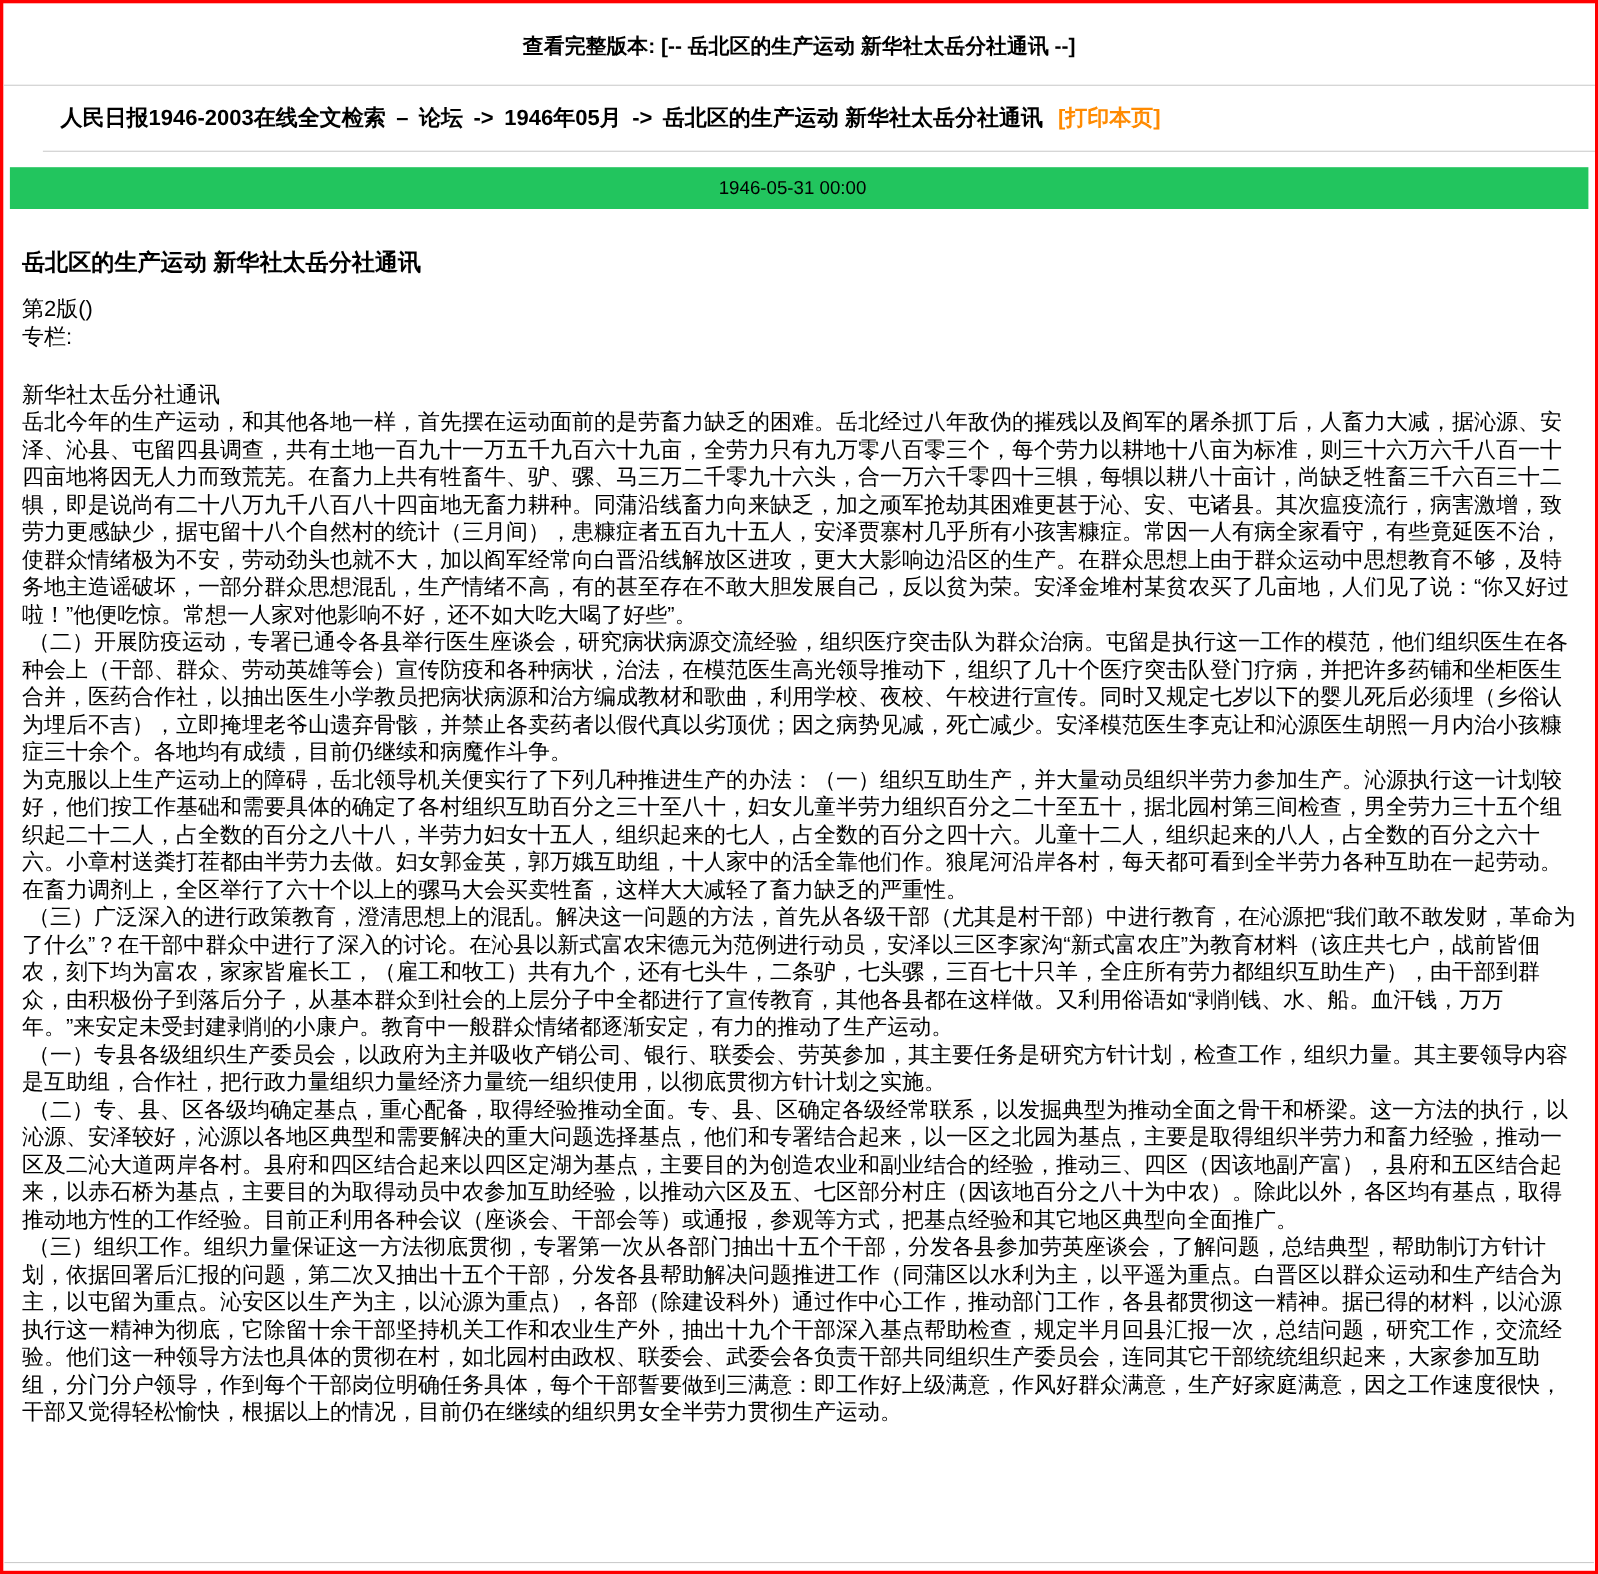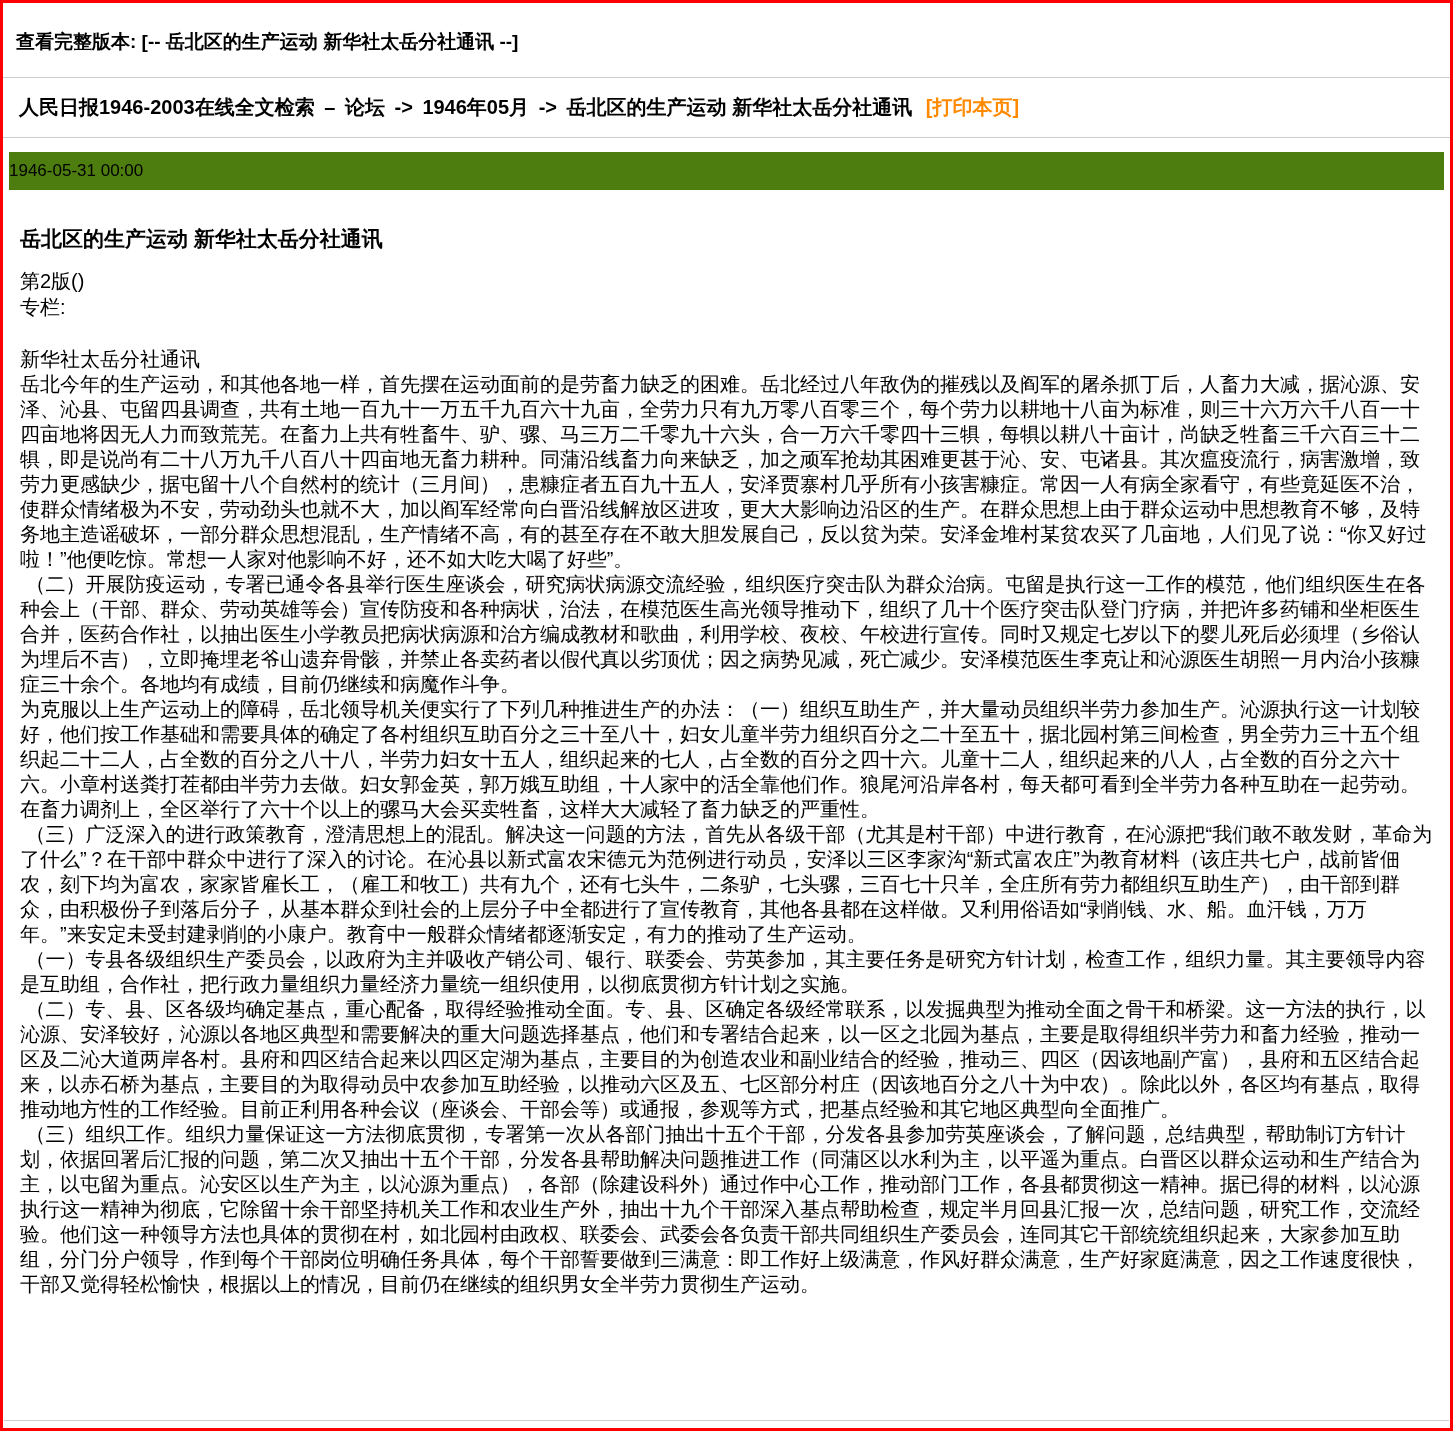--- a/index.html
+++ b/index.html
@@ -7,40 +7,41 @@
     width: 1453px; height: 1431px;
     box-sizing: border-box;
     border: 3px solid #ff0000;
     background: #ffffff;
     color: #000000;
     font-family: "Liberation Sans", sans-serif;
     overflow: hidden;
     display: flex; flex-direction: column;
   }
   .header {
-    text-align: left;
-    padding: 26px 0 22px 13px;
+    text-align: center;
+    padding: 26px 0 22px 0;
     font-size: 19px; font-weight: bold;
     border-bottom: 1px solid #cccccc;
   }
   .navbar {
     display: flex; justify-content: space-between; align-items: center;
     padding: 16px 16px;
     border-bottom: 1px solid #cccccc;
     font-size: 20px; font-weight: bold;
     white-space: nowrap;
+    margin-left: 36px;
   }
   .navbar .sep { padding: 0 4px; }
   .crumb { cursor: pointer; }
   .print-link { color: #ff8a00; margin-left: 8px; cursor: pointer; }
   .datebar {
     margin: 14px 6px 0 6px;
-    background: #4d7c0f;
+    background: #22c55e;
     height: 38px; line-height: 38px;
-    text-align: left;
+    text-align: center;
     padding-right: 12px;
     font-size: 17px;
   }
   .article {
     padding: 36px 17px 0 17px;
     font-size: 20px;
     line-height: 25px;
   }
   .article-title {
     font-size: 21px; font-weight: bold;

